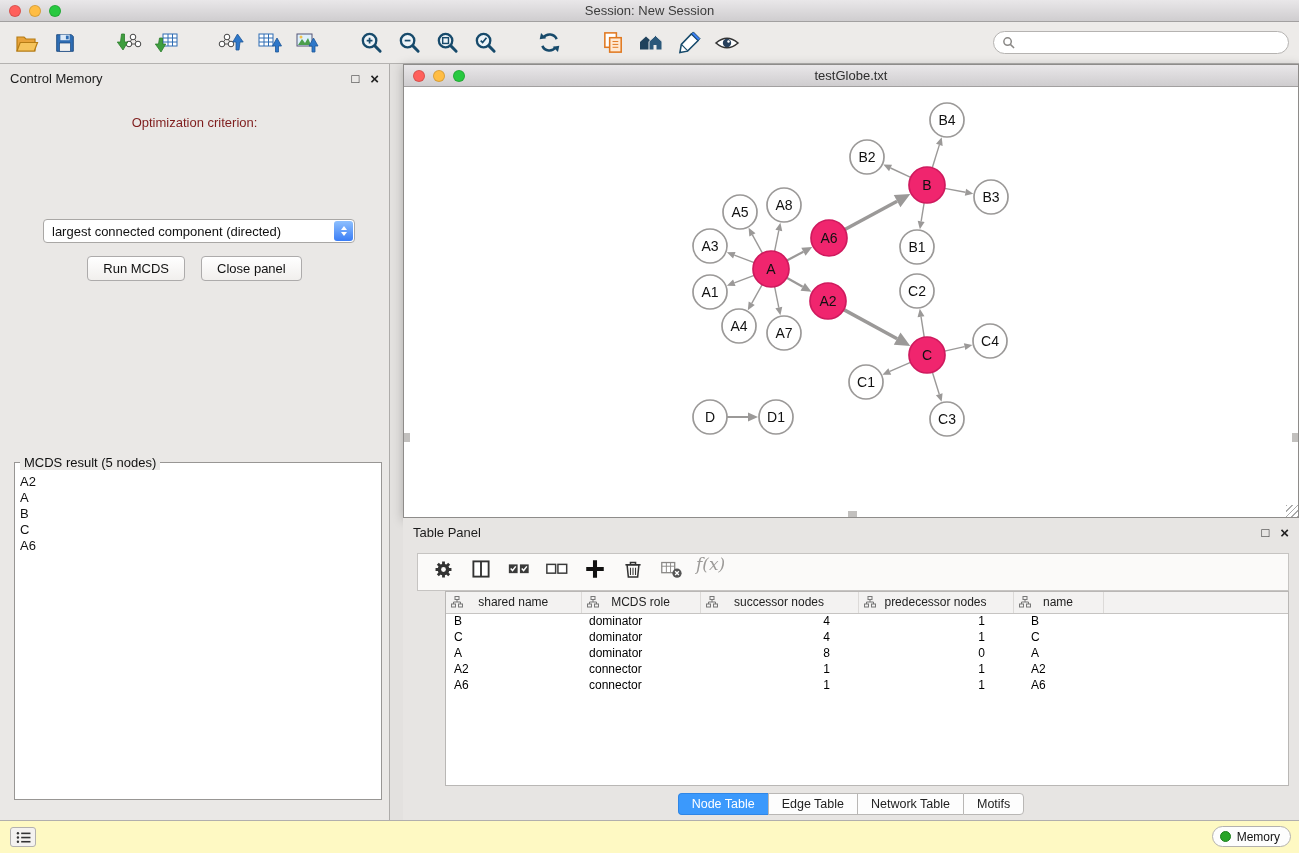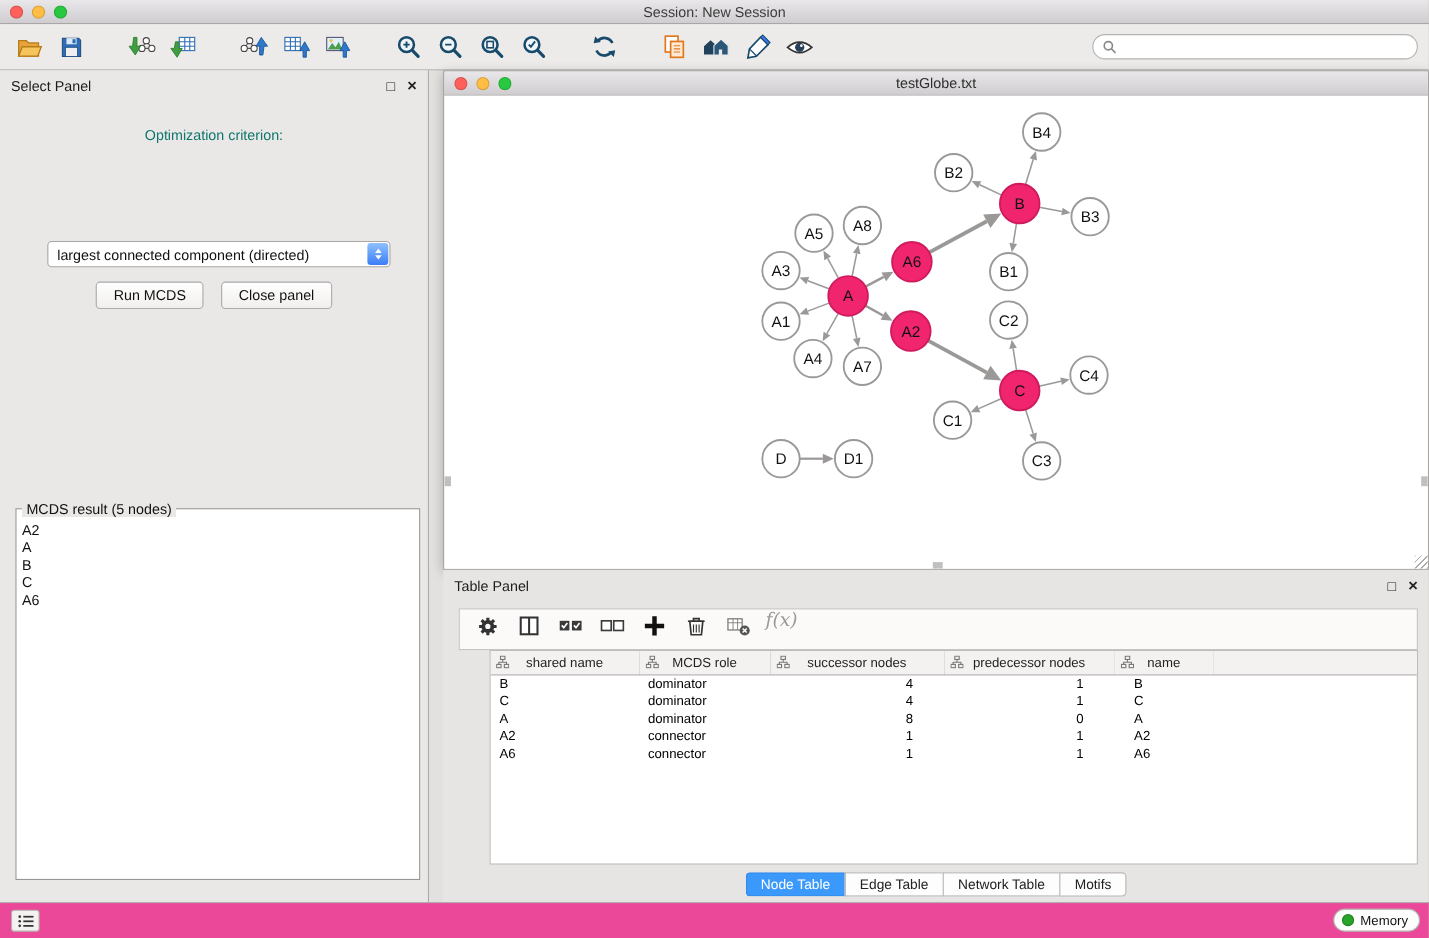--- a/index.html
+++ b/index.html
@@ -30,21 +30,21 @@
     background:#eae8e6; border-right:1px solid #aeacaa; }
   .panel-header { height:28px; display:flex; align-items:center; padding:0 10px; font-size:13px; color:#1c1c1c; }
   .panel-header .ph-controls { margin-left:auto; display:flex; gap:11px; align-items:center; }
   .ph-btn { font-size:13px; color:#222; line-height:1; }
   .ph-btn.x { font-weight:700; font-size:15px; }
   .cp-tabs { display:flex; justify-content:center; margin-top:5px; }
   .cp-tab { padding:4px 13px; font-size:13px; background:#fdfdfd; border:1px solid #bdbbb9; border-right:none; color:#222; }
   .cp-tab:first-child { border-radius:4px 0 0 4px; }
   .cp-tab:last-child { border-right:1px solid #bdbbb9; border-radius:0 4px 4px 0; }
   .cp-tab.selected { background:#3b99fc; border-color:#2f86e6; color:#fff; }
-  .opt-label { margin-top:23px; text-align:center; font-size:13px; color:#0f766e; }
+  .opt-label { margin-top:23px; text-align:center; font-size:13px; color:#7f1d1d; }
   .dropdown { position:absolute; left:43px; top:155px; width:312px; height:24px; background:#fff;
     border:1px solid #a9a7a5; border-radius:4px; display:flex; align-items:center; padding-left:8px; font-size:13px; color:#111; }
   .dd-value { flex:1; white-space:nowrap; overflow:hidden; }
   .dd-arrows { width:19px; height:20px; margin-right:1px; border-radius:3px;
     background:linear-gradient(#8ec0fe,#3a7df6); display:flex; flex-direction:column;
     align-items:center; justify-content:center; gap:2px; }
   .dd-arrows i { width:0; height:0; border-left:3.5px solid transparent; border-right:3.5px solid transparent; }
   .dd-arrows .up { border-bottom:4px solid #fff; }
   .dd-arrows .down { border-top:4px solid #fff; }
   .cp-buttons { position:absolute; top:192px; left:0; width:100%; display:flex; justify-content:center; gap:16px; }
@@ -82,21 +82,21 @@
   .data-table td { height:16px; font-size:12px; color:#000; padding:0 8px; white-space:nowrap; }
   .data-table td.num { text-align:right; padding-right:28px; }
   .data-table td:nth-child(5) { padding-left:18px; }
   .bottom-tabs { position:absolute; left:0; right:0; top:275px; display:flex; justify-content:center; }
   .btab { font-size:12.5px; padding:3px 13px; background:#fdfdfd; border:1px solid #b9b7b5; border-right:none; color:#222; }
   .btab:first-child { border-radius:4px 0 0 4px; }
   .btab:last-child { border-right:1px solid #b9b7b5; border-radius:0 4px 4px 0; }
   .btab.selected { background:#3b99fc; border-color:#2f86e6; color:#fff; }
 
   
-  .statusbar { position:absolute; left:0; right:0; bottom:0; height:33px; background:#ec4899; border-top:1px solid #b1afad; }
+  .statusbar { position:absolute; left:0; right:0; bottom:0; height:33px; background:#fef9c3; border-top:1px solid #b1afad; }
   .status-left-btn { position:absolute; left:10px; top:6px; width:26px; height:20px; background:#f4f2f0;
     border:1px solid #b3b1af; border-radius:3px; display:flex; align-items:center; justify-content:center; }
   .memory-btn { position:absolute; right:8px; top:5px; height:21px; padding:0 10px 0 7px; background:#fdfdfd;
     border:1px solid #b3b1af; border-radius:11px; display:flex; align-items:center; gap:6px; font-size:12px; color:#111; }
   .mem-dot { width:11px; height:11px; border-radius:50%; background:#28a428; border:1px solid #1d7f1d; }
 </style>
 </head>
 <body>
 
 <div class="app">
@@ -238,21 +238,21 @@
       <svg width="13" height="13" viewBox="0 0 14 14">
           <circle cx="6" cy="6" r="4" fill="none" stroke="#8a8886" stroke-width="1.6"></circle>
           <line x1="9" y1="9" x2="13" y2="13" stroke="#8a8886" stroke-width="1.6"></line>
         </svg>
       <input type="text" value="" style="">
     </div>
   </div>
 
   <div class="control-panel">
     <div class="panel-header">
-      <span>Select Panel</span>
+      <span>Control Memory</span>
       <span class="ph-controls">
         <span class="ph-btn">□</span>
         <span class="ph-btn x">×</span>
       </span>
     </div>
     <div class="opt-label">Optimization criterion:</div>
     <div class="dropdown">
       <span class="dd-value">largest connected component (directed)</span>
       <span class="dd-arrows">
           <i class="up"></i>

